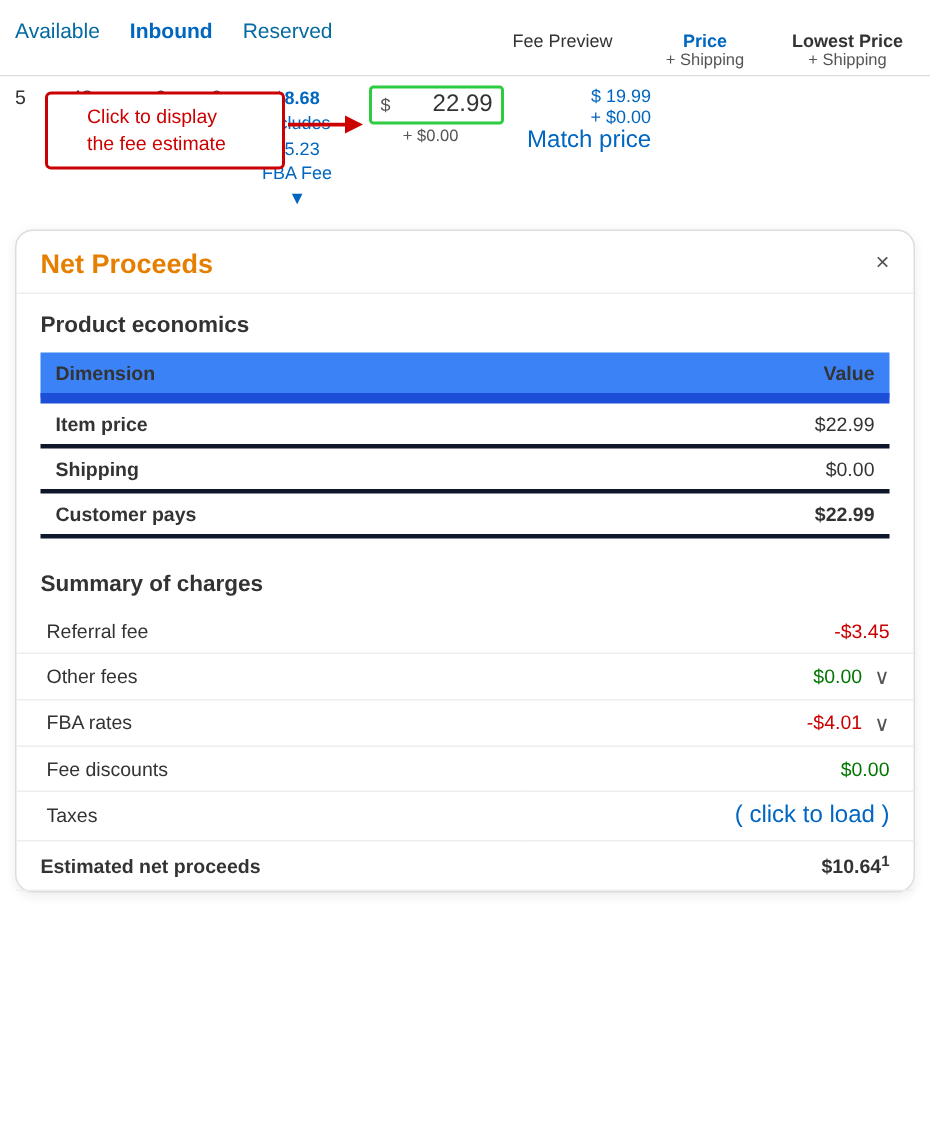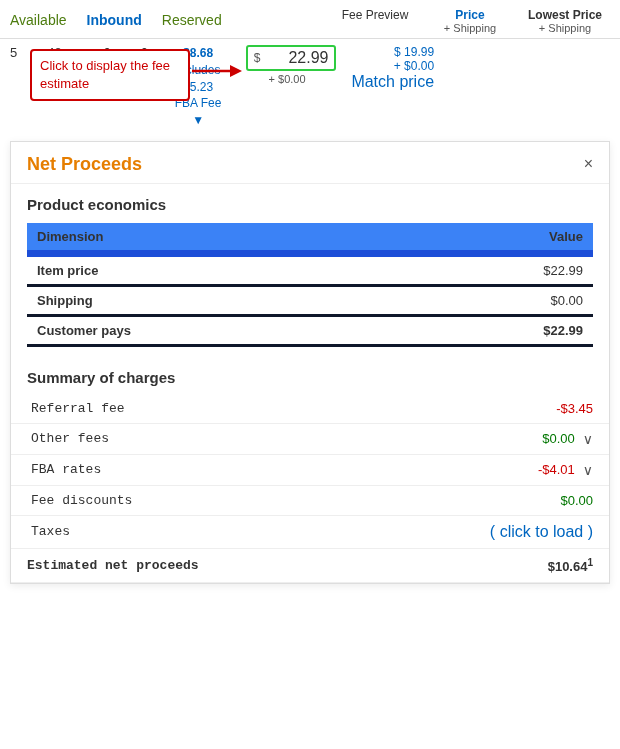--- a/index.html
+++ b/index.html
@@ -20,35 +20,36 @@
       padding: 8px 10px 4px 10px;
       border-bottom: 1px solid #ddd;
       background: #fff;
     }
     .header-tabs {
       display: flex;
       gap: 20px;
       padding-top: 4px;
     }
     .header-tab {
-      color: #4d7c0f;
+      color: #0369a1;
       font-size: 14px;
       font-weight: normal;
       cursor: pointer;
       text-decoration: none;
     }
     .header-tab.active {
       color: #0066c0;
       font-weight: bold;
     }
     .col-header {
       text-align: center;
       font-size: 12px;
       color: #333;
       width: 90px;
+      margin-top: 12px;
     }
     .col-header.price {
       color: #0066c0;
       font-weight: bold;
     }
     .col-header .sub {
       font-size: 11px;
       color: #555;
       font-weight: normal;
     }
@@ -112,42 +113,42 @@
       font-size: 16px;
     }
 
     
     .fee-click-box {
       position: absolute;
       left: 30px;
       top: 10px;
       border: 2px solid #cc0000;
       border-radius: 4px;
-      padding: 6px 8px;
+      padding: 6px 26px;
       background: #fff;
       font-size: 13px;
       color: #cc0000;
       width: 160px;
       line-height: 1.4;
       z-index: 10;
     }
     .arrow-right {
       position: absolute;
       left: 192px;
       top: 22px;
       z-index: 10;
       display: flex;
       align-items: center;
     }
 
     
     .net-proceeds-panel {
       background: #fff;
       border: 1px solid #ddd;
-      border-radius: 0;
+      border-radius: 12px;
       margin: 8px 10px 0 10px;
       padding: 0;
       position: relative;
       box-shadow: 0 2px 8px rgba(0,0,0,0.08);
     }
     .panel-header {
       padding: 12px 16px 8px 16px;
       border-bottom: 1px solid #eee;
       display: flex;
       justify-content: space-between;
@@ -221,21 +222,20 @@
       border-collapse: collapse;
     }
     .charges-table td {
       padding: 7px 16px;
       font-size: 13px;
       color: #333;
       border-bottom: 1px solid #eee;
     }
     .charges-table td:first-child {
       padding-left: 20px;
-      font-family: Liberation Mono, monospace;
     }
     .charges-table td:last-child {
       text-align: right;
     }
     .negative {
       color: #cc0000;
     }
     .zero-green {
       color: #007600;
     }

